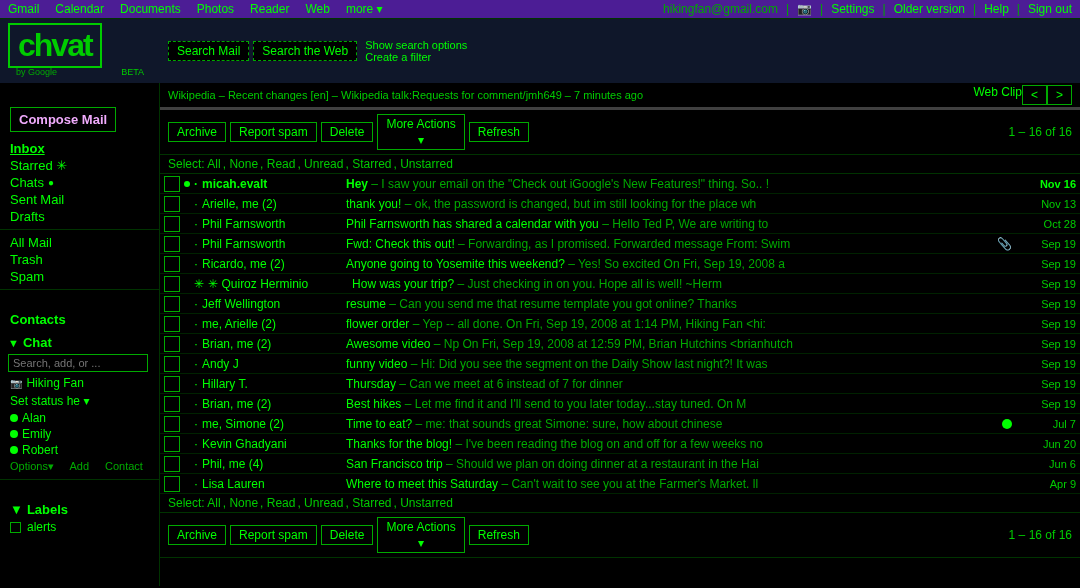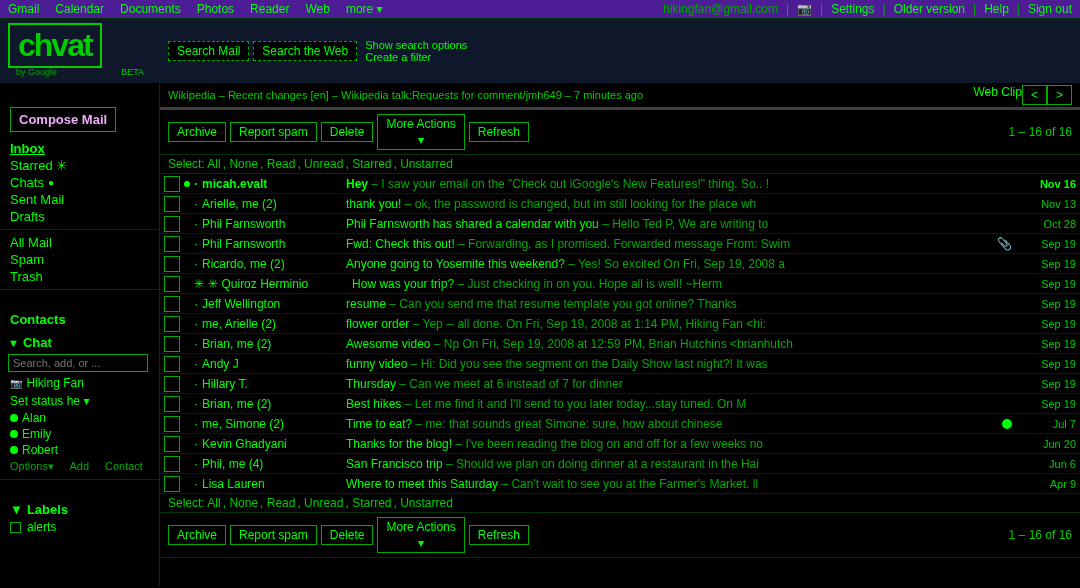--- a/index.html
+++ b/index.html
@@ -373,24 +373,24 @@
         <span>Sent Mail</span>
       </div>
       <div class="sidebar-item">
         <span>Drafts</span>
       </div>
       <hr class="sidebar-divider">
       <div class="sidebar-item">
         <span>All Mail</span>
       </div>
       <div class="sidebar-item">
+        <span>Trash</span>
+      </div>
+      <div class="sidebar-item">
         <span>Spam</span>
-      </div>
-      <div class="sidebar-item">
-        <span>Trash</span>
       </div>
       <hr class="sidebar-divider">
       <div class="sidebar-label">Contacts</div>
     </div>
 
     <div id="chat-section">
       <div id="chat-header">
         <span class="collapse-icon">▼</span>
         <span>Chat</span>
       </div>

